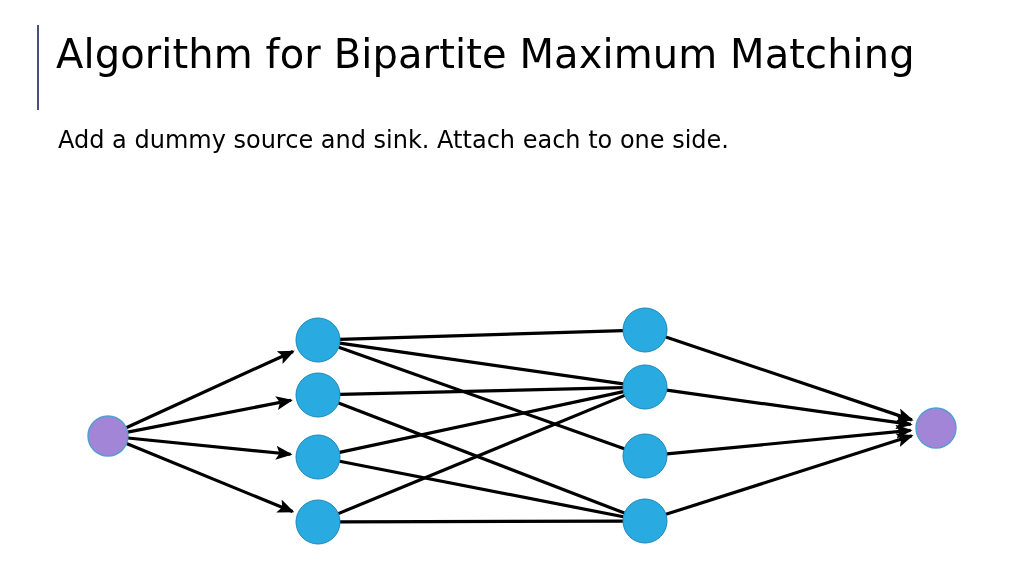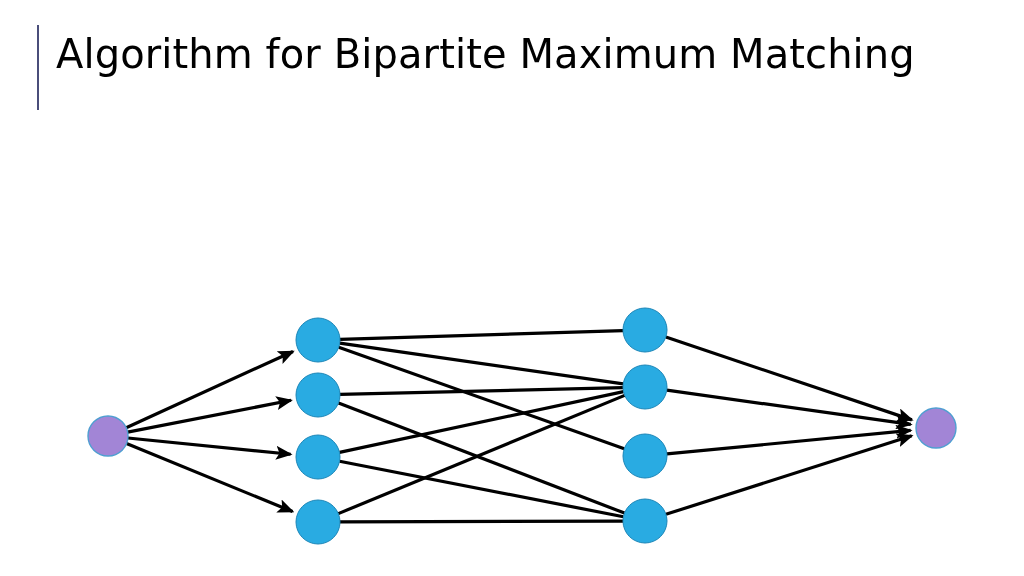--- a/index.html
+++ b/index.html
@@ -55,20 +55,21 @@
 </style>
 </head>
 <body>
 
 <div id="slide">
 
   <div id="title-accent-bar"></div>
 
   <div id="slide-title">Algorithm for Bipartite Maximum Matching</div>
 
+  <div id="slide-subtitle">Add a dummy source and sink. Attach each to one side.</div>
 
   <div id="graph-figure">
     <svg id="graph-svg" width="1024" height="400" viewBox="0 170 1024 400">
       <defs>
         <marker id="arrowhead" markerWidth="5.2" markerHeight="4.4" refX="4.6" refY="2.2" orient="auto" markerUnits="strokeWidth">
           <path d="M0,0 L5.2,2.2 L0,4.4 L1.1,2.2 Z" fill="#000000"></path>
         </marker>
       </defs>
       <g id="edge-layer">
           <line x1="126.189489511716" y1="427.6848047946441" x2="292.98945192139047" y2="351.43339340736435" stroke="#000000" stroke-width="3.2" stroke-linecap="butt" marker-end="url(#arrowhead)"></line>

